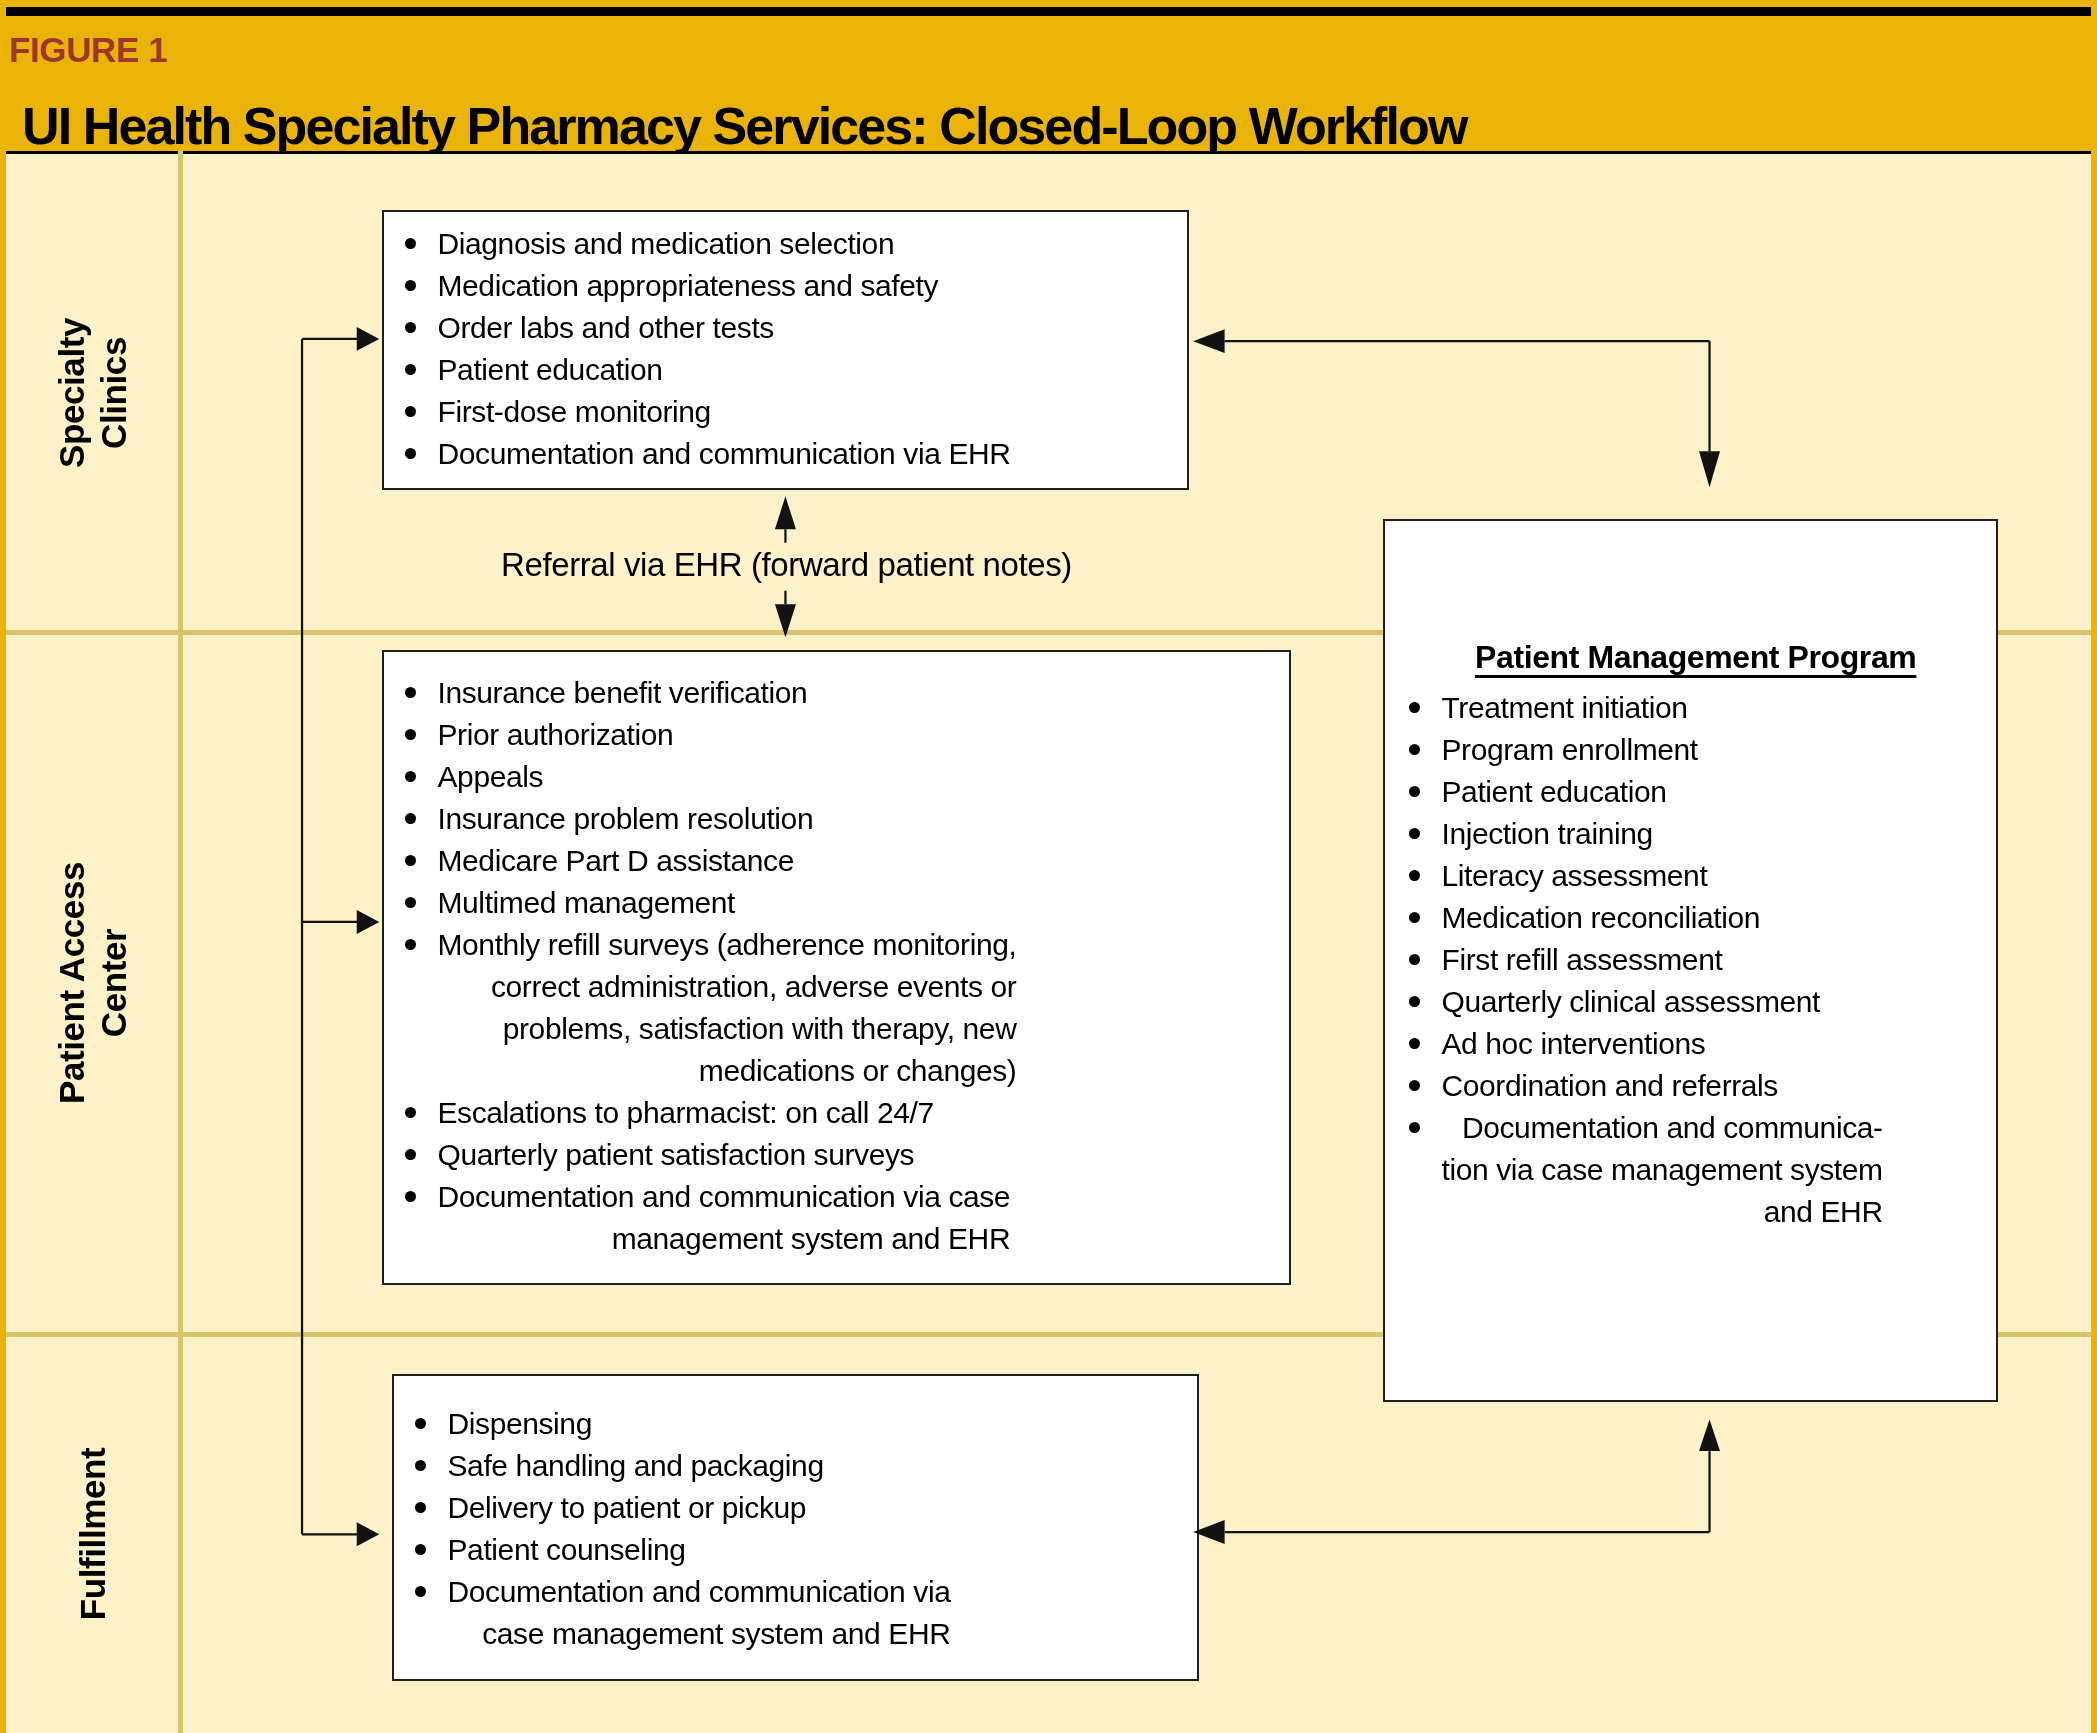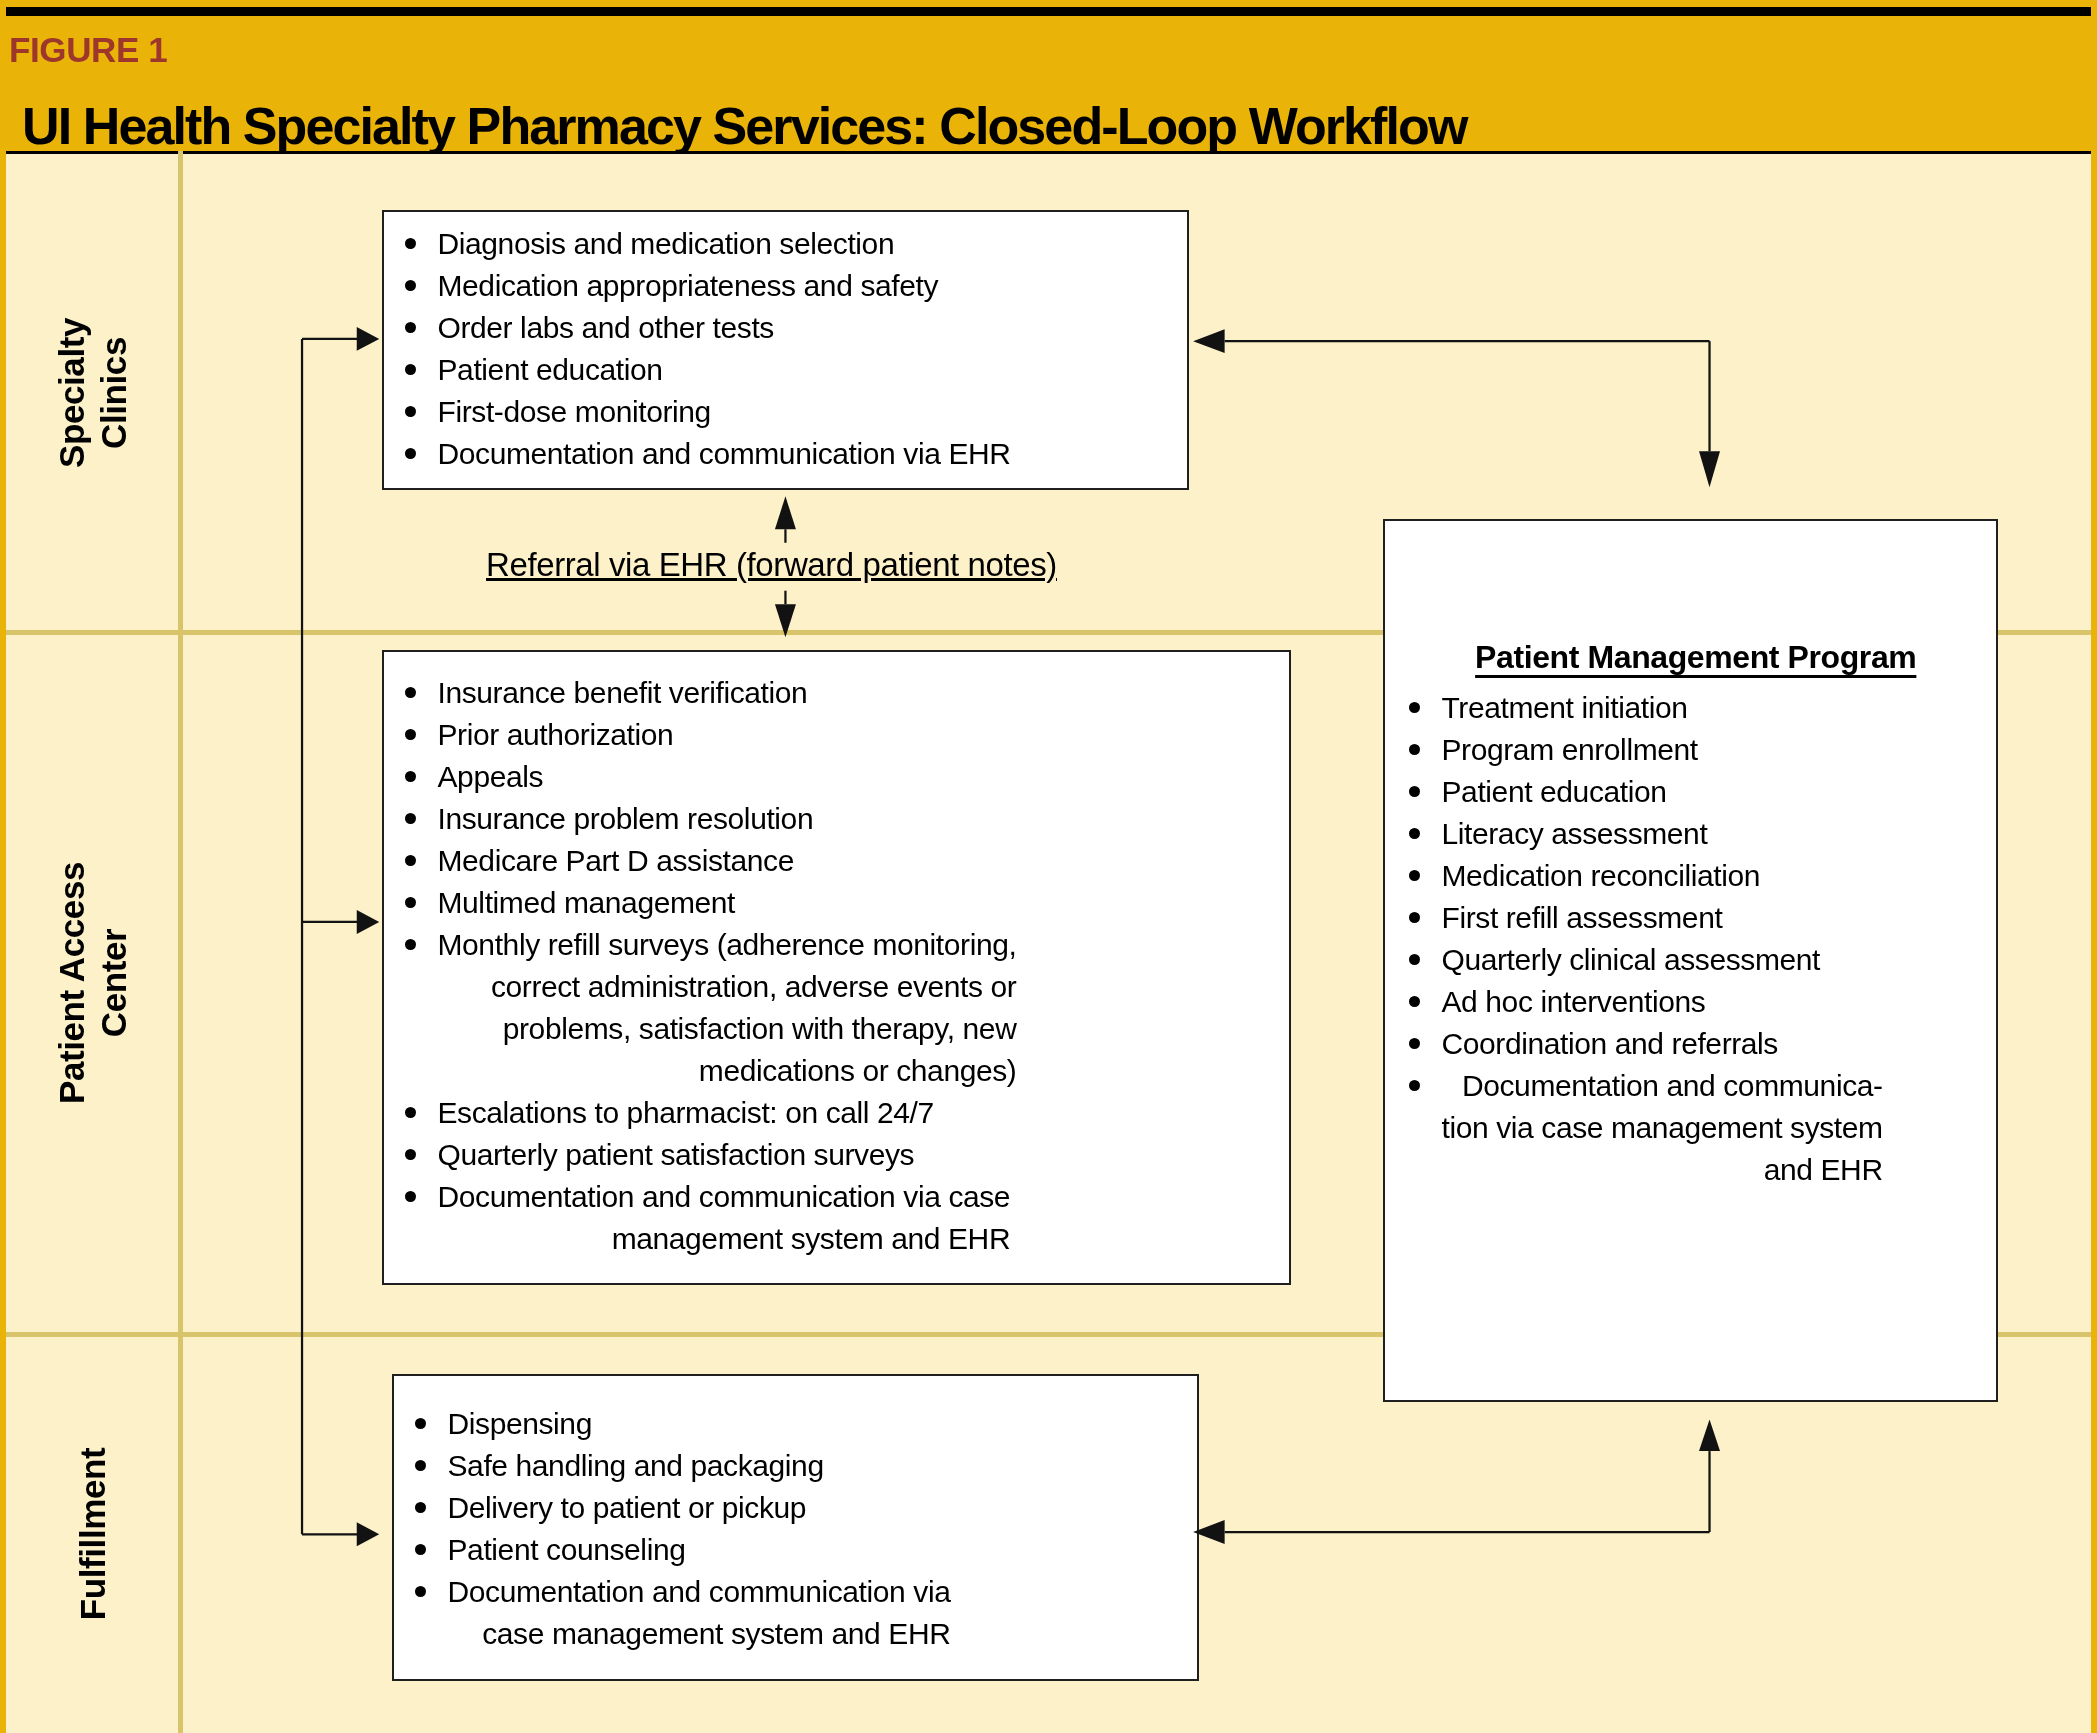--- a/index.html
+++ b/index.html
@@ -56,22 +56,22 @@
   .dot::before{
     content:"";position:absolute;left:1.5px;top:15px;width:11.2px;height:11.2px;
     border-radius:50%;background:#000;
   }
   .txt{white-space:pre-line;letter-spacing:-0.4px;}
   .pmp-head{
     font-size:32px;font-weight:bold;letter-spacing:-0.4px;margin:0 0 10.5px 0;
     text-decoration:underline;text-decoration-thickness:3px;text-underline-offset:6.7px;text-align:center;
   }
   .referral{
-    position:absolute;left:368px;top:546px;width:807px;text-align:center;
-    font-size:33px;letter-spacing:-0.4px;text-decoration:underline;
+    position:absolute;left:383px;top:546px;width:807px;text-align:center;
+    font-size:33px;letter-spacing:-0.4px;
   }
   svg.arrows{position:absolute;left:0;top:0;width:2097px;height:1733px;pointer-events:none;}
   svg.arrows line{stroke:var(--color-arrow);stroke-width:3px;}
   svg.arrows polygon{fill:var(--color-arrow);stroke:none;}
 </style>
 </head>
 <body>
 
 <div class="page">
 
@@ -228,20 +228,24 @@
         <li>
           <span class="dot"></span>
           <span class="txt">Program enrollment</span>
         </li>
 
         <li>
           <span class="dot"></span>
           <span class="txt">Patient education</span>
         </li>
 
+        <li>
+          <span class="dot"></span>
+          <span class="txt">Injection training</span>
+        </li>
 
         <li>
           <span class="dot"></span>
           <span class="txt">Literacy assessment</span>
         </li>
 
         <li>
           <span class="dot"></span>
           <span class="txt">Medication reconciliation</span>
         </li>

